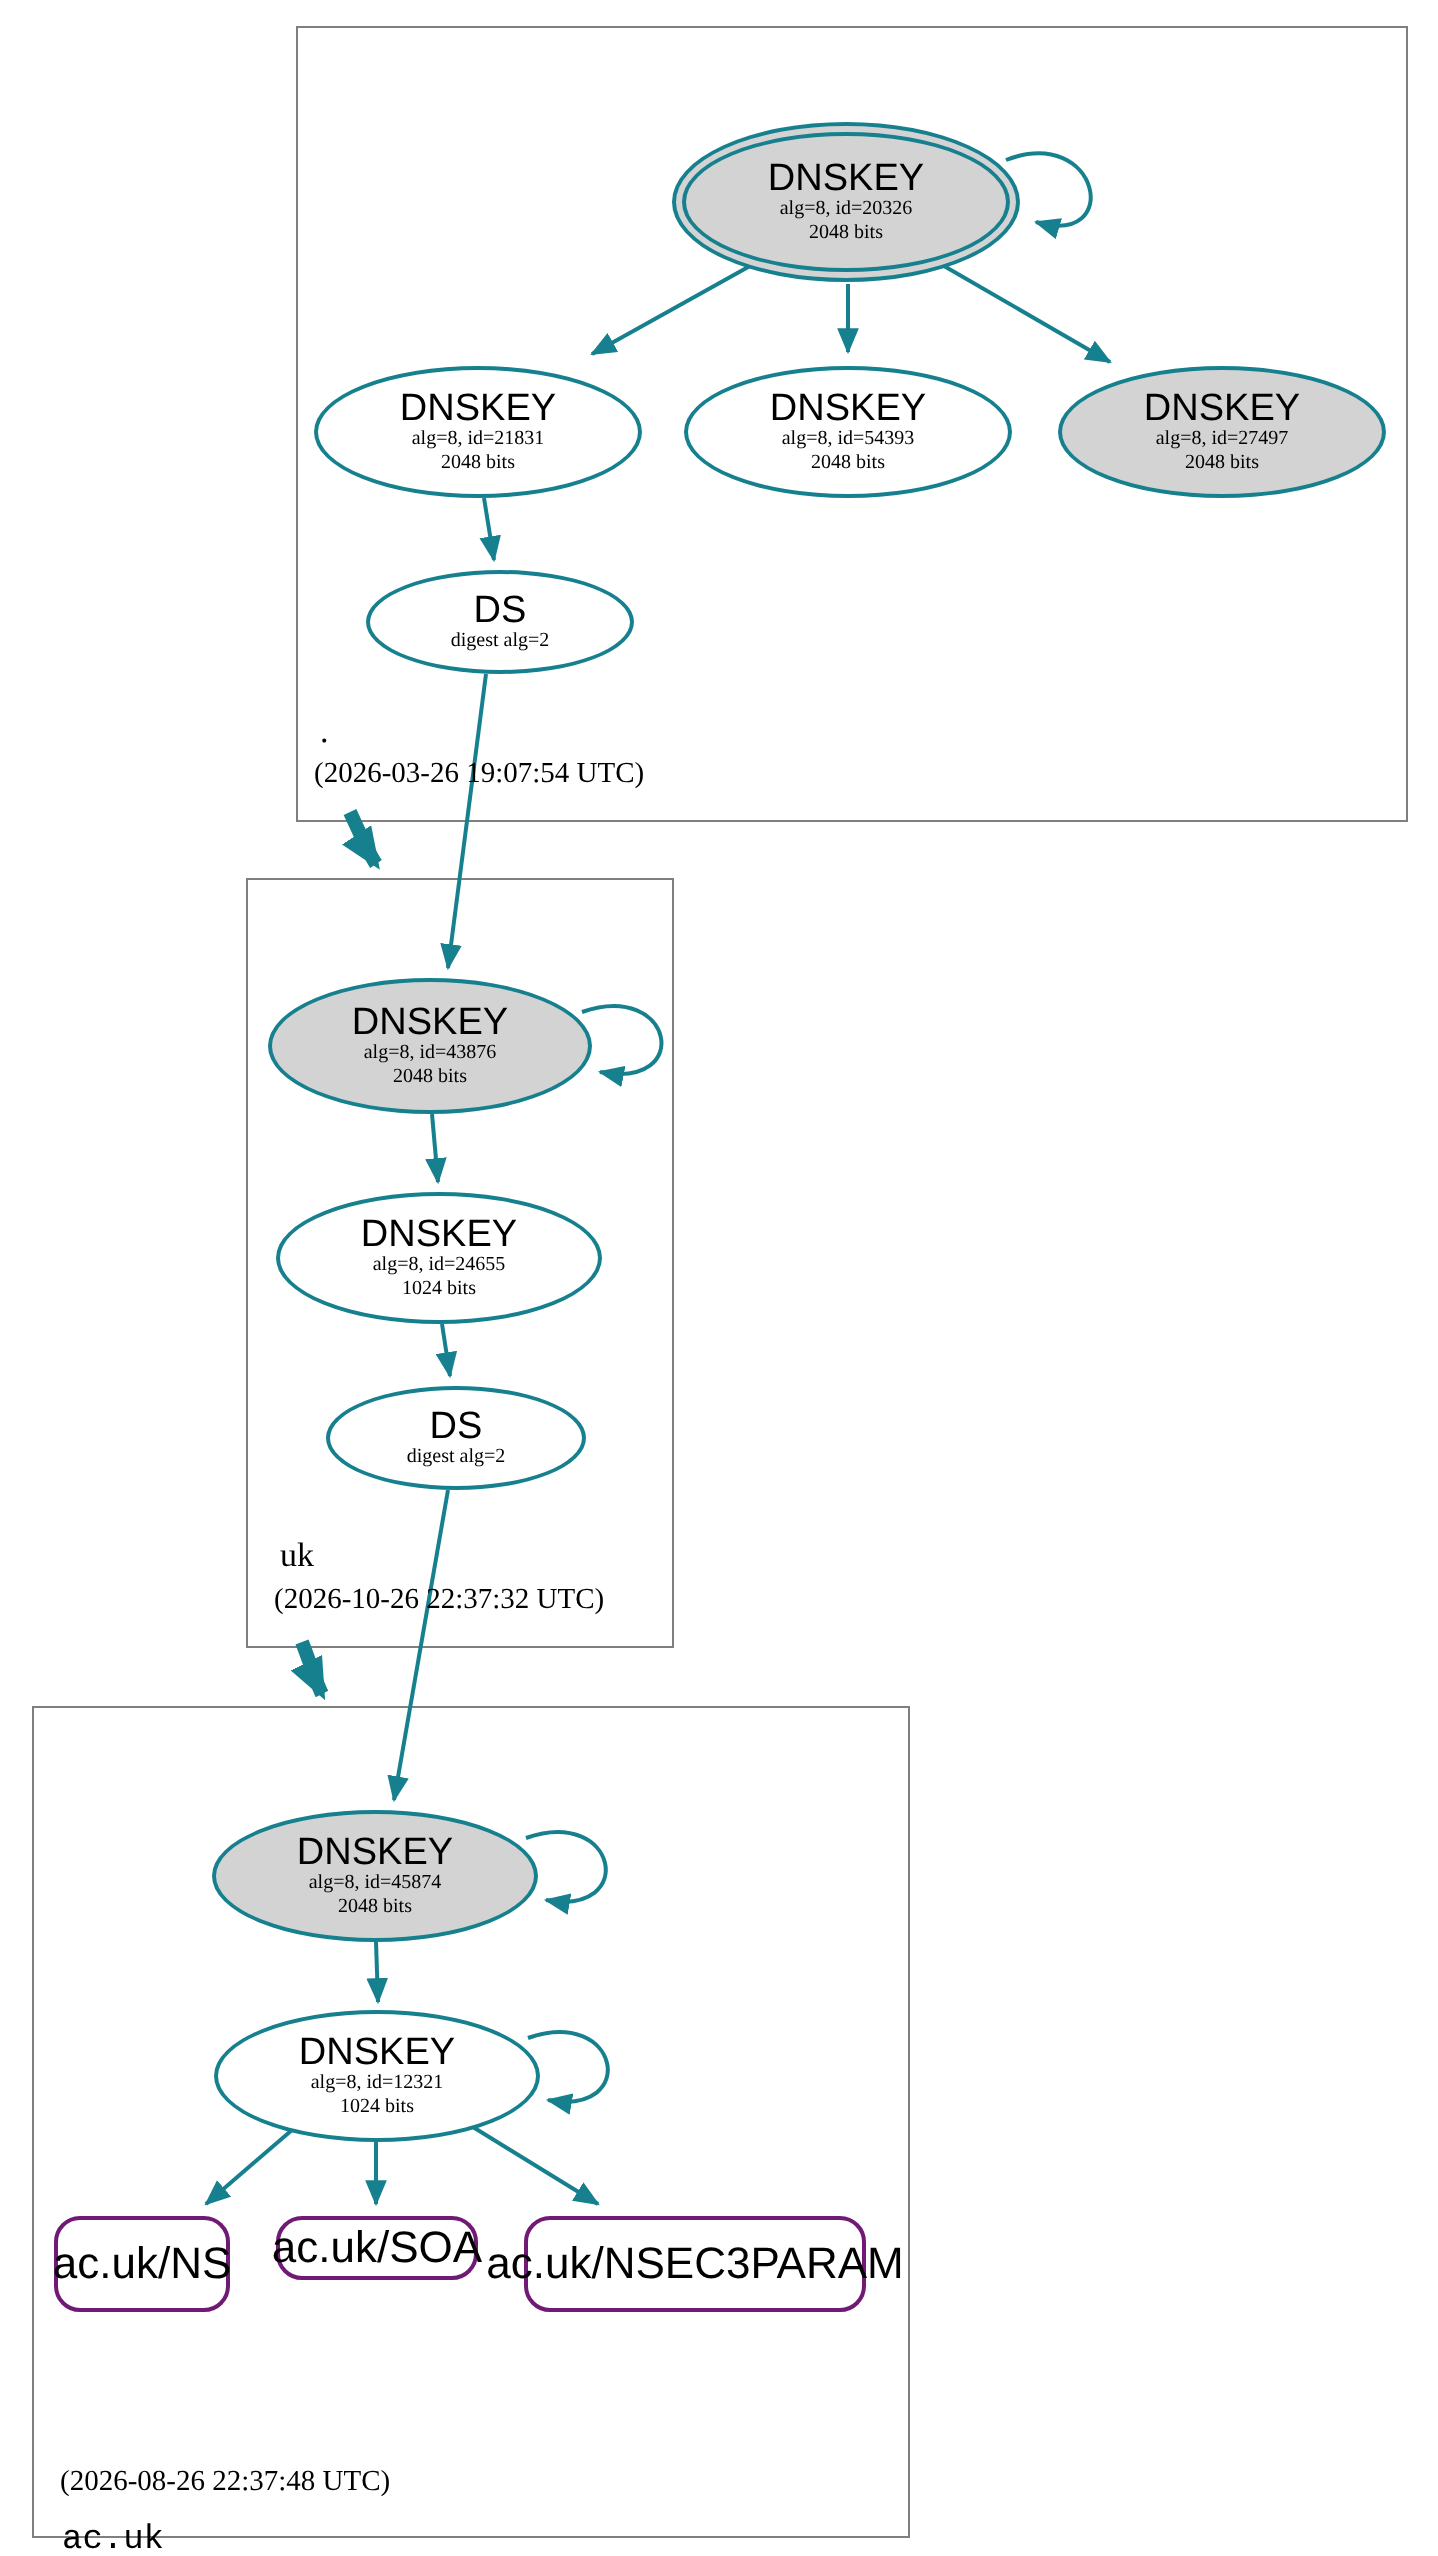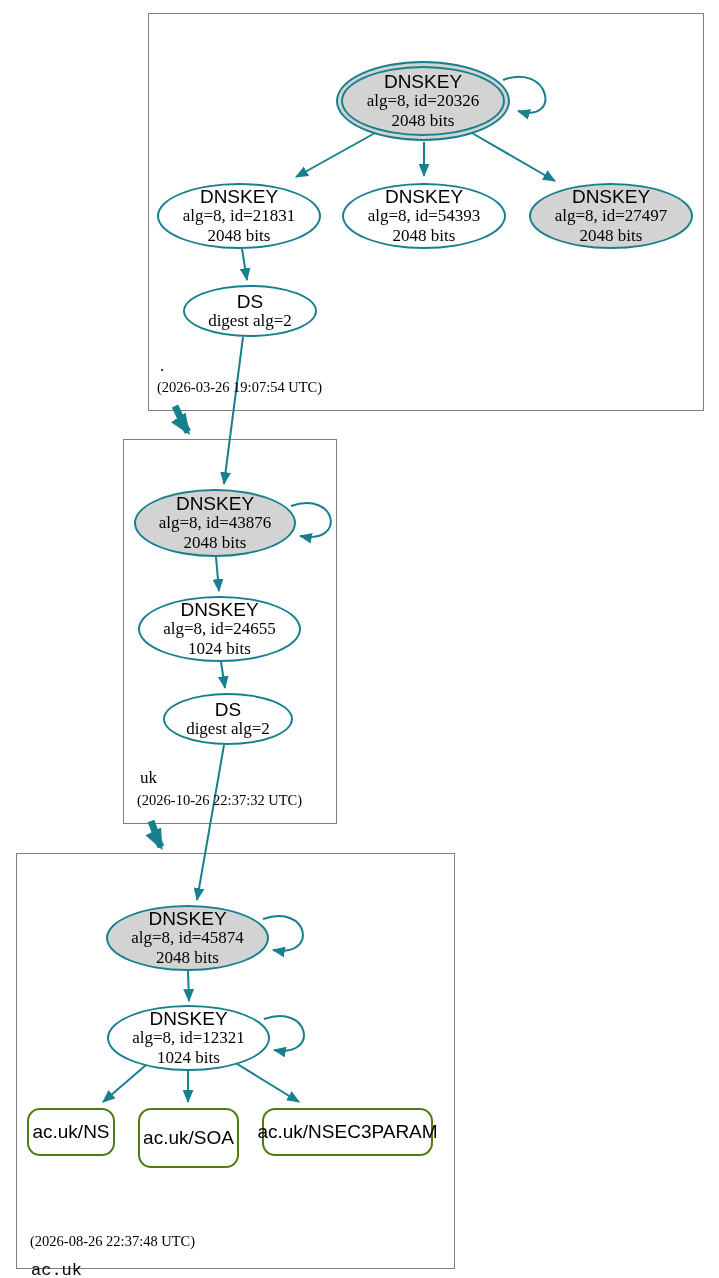--- a/index.html
+++ b/index.html
@@ -8,24 +8,24 @@
   .zone-box{position:absolute;border:1px solid #7f7f7f;background:transparent;}
   #edges{position:absolute;left:0;top:0;width:719px;height:1278px;pointer-events:none;}
   .node{position:absolute;border:2px solid #17808f;border-radius:50%;background:#ffffff;
         display:flex;flex-direction:column;align-items:center;justify-content:center;
         text-align:center;box-sizing:border-box;}
   .node.gray{background:#d3d3d3;}
   .node-inner{position:absolute;inset:3px;border:2px solid #17808f;border-radius:50%;
         display:flex;flex-direction:column;align-items:center;justify-content:center;
         text-align:center;box-sizing:border-box;}
   .node-title{font-family:"Liberation Sans",sans-serif;font-size:19px;line-height:1.02;}
-  .node-detail{font-family:"Liberation Serif",serif;font-size:17px;line-height:1.14;}
-  .rrset{position:absolute;border:2px solid #4d7c0f;border-radius:13px;background:#ffffff;
+  .node-detail{font-family:"Liberation Serif",serif;font-size:10px;line-height:1.14;}
+  .rrset{position:absolute;border:2px solid #701a75;border-radius:13px;background:#ffffff;
         display:flex;align-items:center;justify-content:center;box-sizing:border-box;
-        font-family:"Liberation Sans",sans-serif;font-size:19px;text-align:center;}
+        font-family:"Liberation Sans",sans-serif;font-size:22px;text-align:center;}
   .zone-name{position:absolute;font-family:"Liberation Serif",serif;font-size:17px;line-height:1;}
   .zone-ts{position:absolute;font-family:"Liberation Serif",serif;font-size:14.5px;line-height:1;white-space:nowrap;}
 </style>
 </head>
 <body>
 
 <div id="canvas">
 
   <div class="zone-box" style="left:148px;top:13px;width:554px;height:396px;"></div>
   <div class="zone-box" style="left:123px;top:439px;width:212px;height:383px;"></div>
@@ -125,21 +125,21 @@
 
   <div class="node" style="left:107px;top:1005px;width:163px;height:66px;">
     <span class="node-title">DNSKEY</span>
     <span class="node-detail">alg=8, id=12321</span>
     <span class="node-detail">1024 bits</span>
   </div>
 
   <div class="rrset" style="left:27px;top:1108px;width:88px;height:48px;">
     <span>ac.uk/NS</span>
   </div>
-  <div class="rrset" style="left:138px;top:1108px;width:101px;height:60px;">
+  <div class="rrset" style="left:138px;top:1108px;width:101px;height:32px;">
     <span>ac.uk/SOA</span>
   </div>
   <div class="rrset" style="left:262px;top:1108px;width:171px;height:48px;">
     <span>ac.uk/NSEC3PARAM</span>
   </div>
 
   <div class="zone-name" style="left:31px;top:1262px;font-family:Liberation Mono, monospace;">ac.uk</div>
   <div class="zone-ts" style="left:30px;top:1234px;">(2026-08-26 22:37:48 UTC)</div>
 
 </div>

